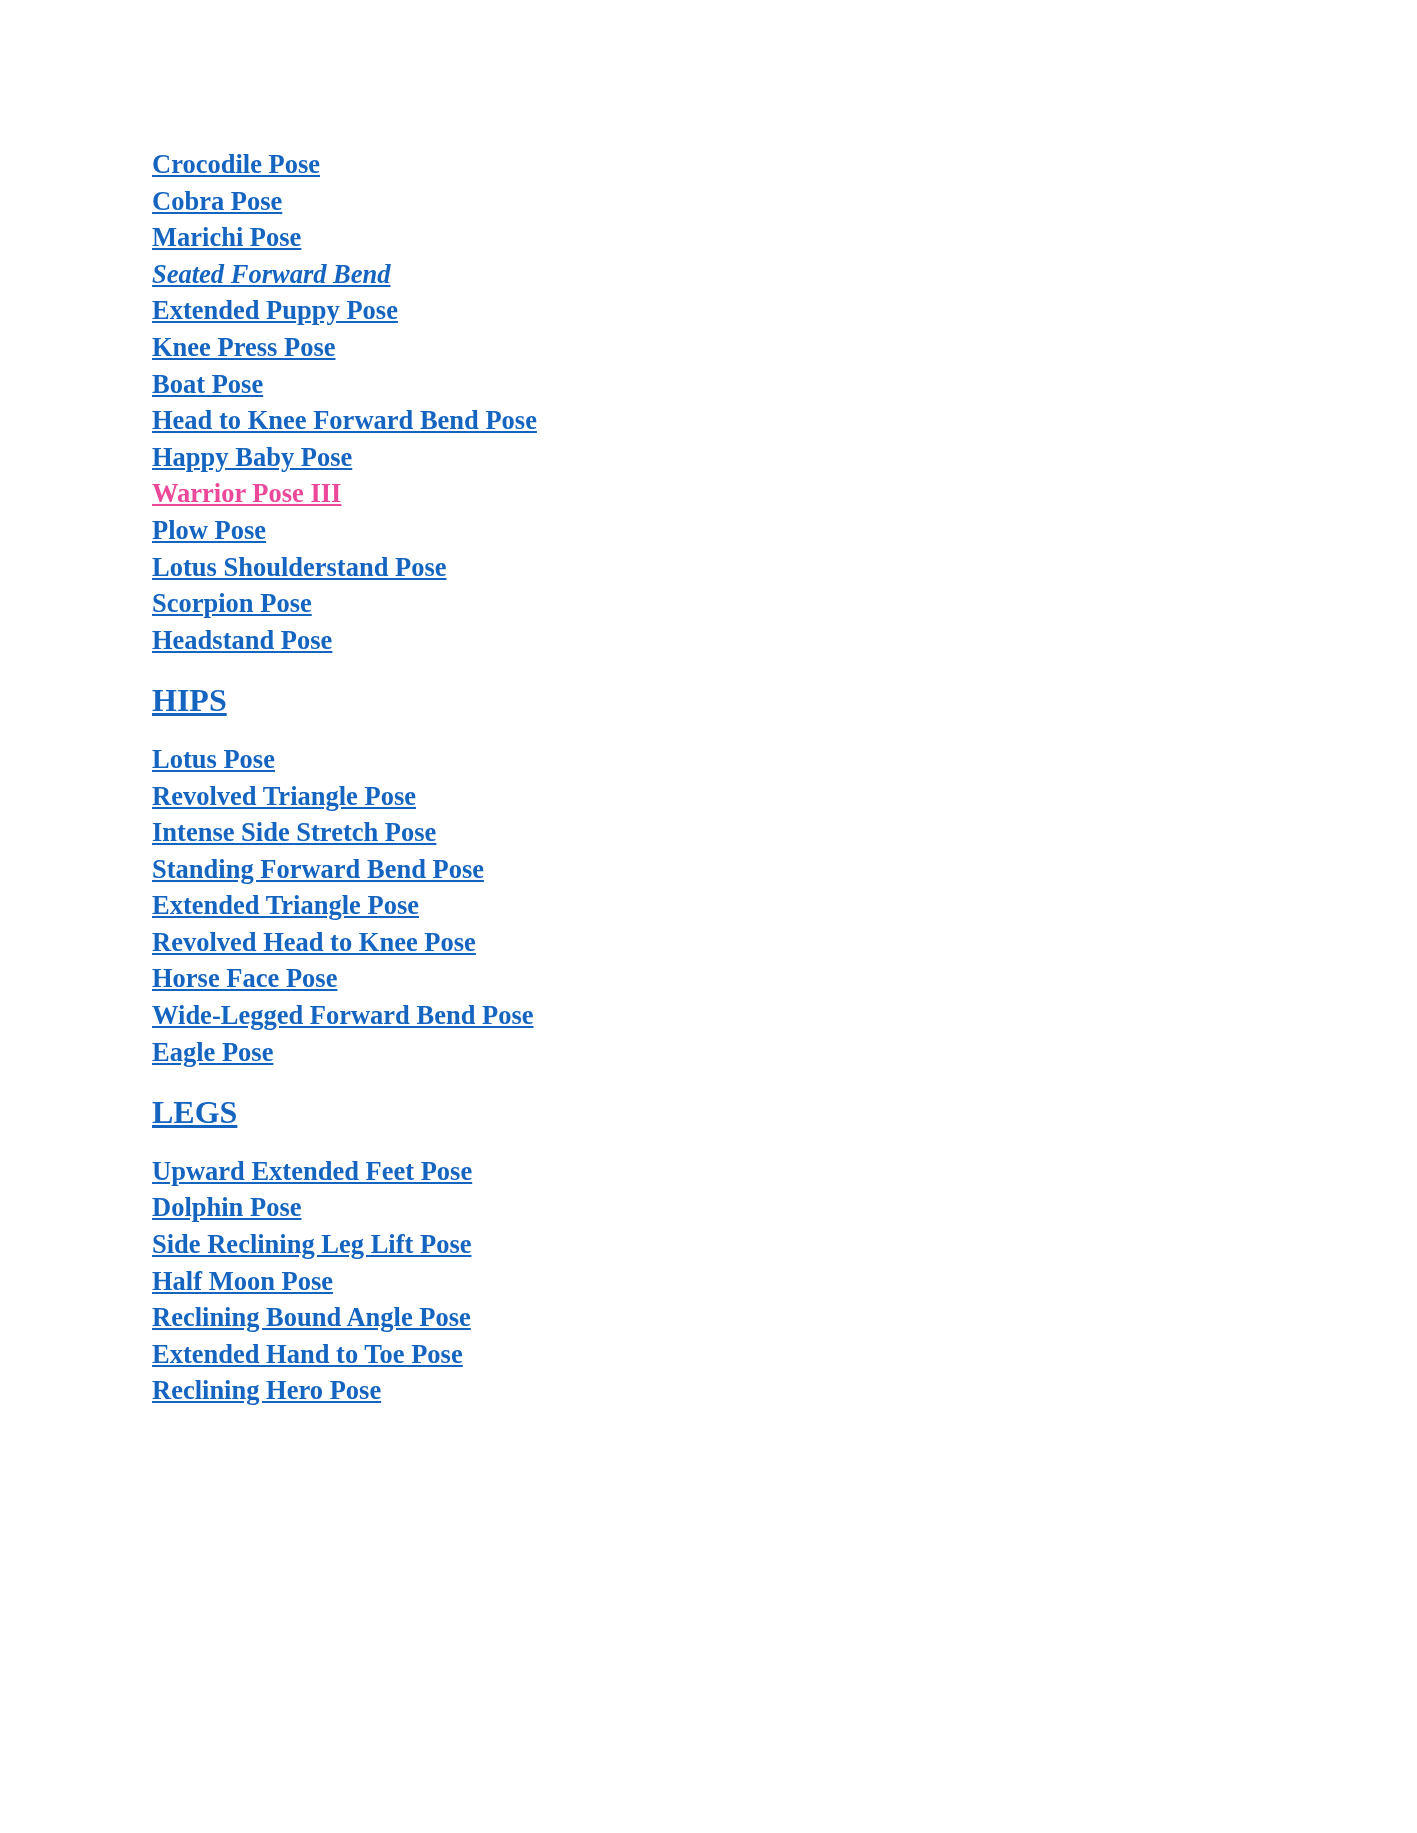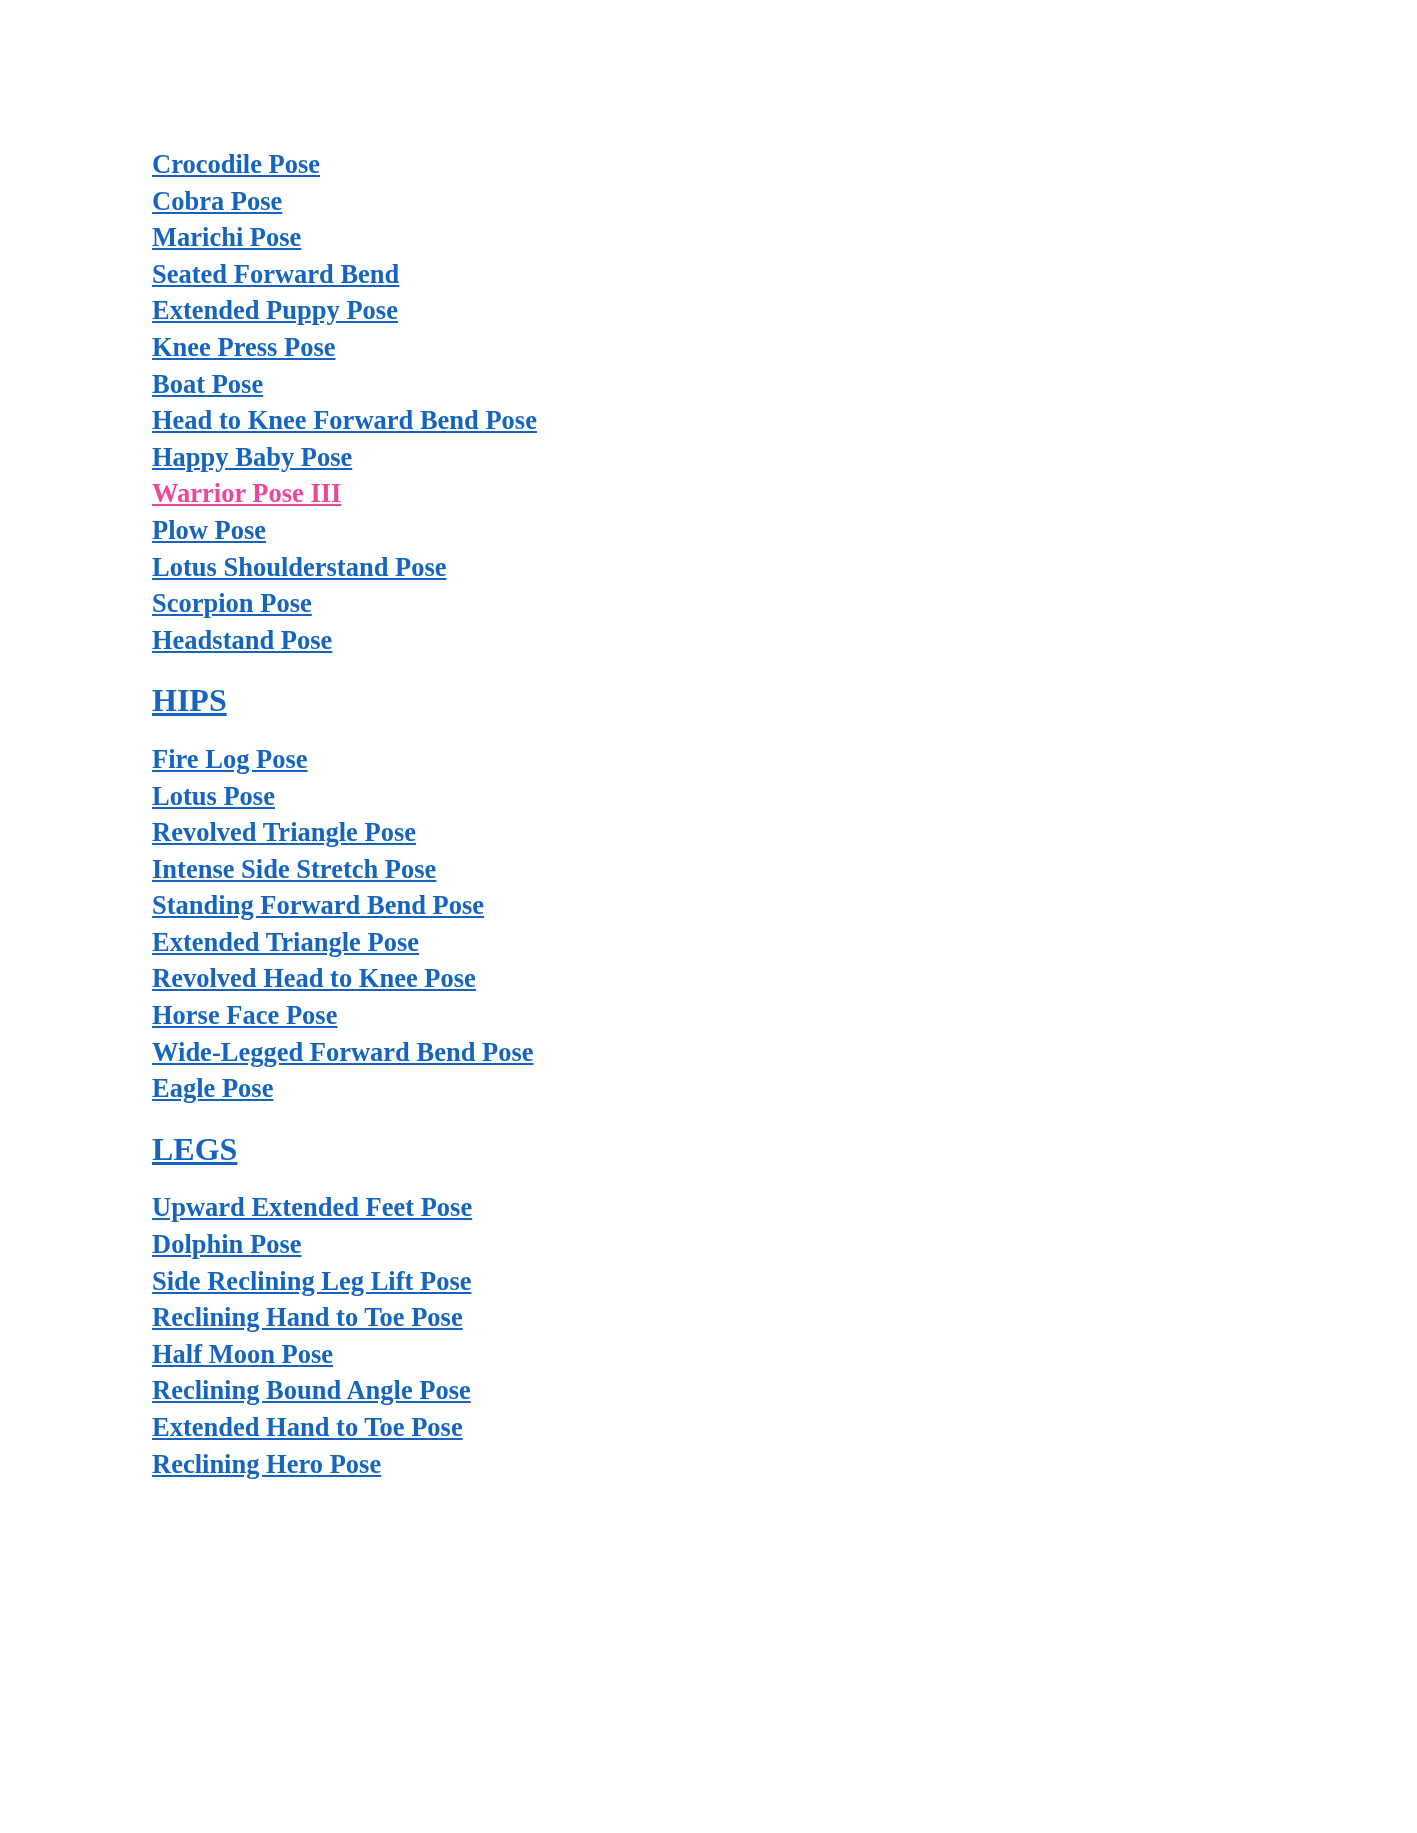--- a/index.html
+++ b/index.html
@@ -70,41 +70,40 @@
 <body style="background: rgb(255, 255, 255);">
 
 <div class="page" style="background: rgb(255, 255, 255);">
   <div class="doc-body">
 
     <div class="section-block group-first">
       <ul class="link-list">
         <li><a class="pose-link" href="#" style="color: rgb(21, 101, 192);">Crocodile Pose</a></li>
         <li><a class="pose-link" href="#" style="color: rgb(21, 101, 192); text-align: right;">Cobra Pose</a></li>
         <li><a class="pose-link" href="#" style="color: rgb(21, 101, 192);">Marichi Pose</a></li>
-        <li><a class="pose-link" href="#" style="color: rgb(21, 101, 192);">Seated Forward Bend</a></li>
+        <li><a class="pose-link" href="#" style="color: rgb(21, 101, 192); font-style: italic;">Seated Forward Bend</a></li>
         <li><a class="pose-link" href="#" style="color: rgb(21, 101, 192);">Extended Puppy Pose</a></li>
         <li><a class="pose-link" href="#" style="color: rgb(21, 101, 192);">Knee Press Pose</a></li>
         <li><a class="pose-link" href="#" style="color: rgb(21, 101, 192);">Boat Pose</a></li>
         <li><a class="pose-link" href="#" style="color: rgb(21, 101, 192);">Head to Knee Forward Bend Pose</a></li>
         <li><a class="pose-link" href="#" style="color: rgb(21, 101, 192);">Happy Baby Pose</a></li>
         <li><a class="pose-link" href="#" style="color: #ec4899;">Warrior Pose III</a></li>
         <li><a class="pose-link" href="#" style="color: rgb(21, 101, 192);">Plow Pose</a></li>
         <li><a class="pose-link" href="#" style="color: rgb(21, 101, 192);">Lotus Shoulderstand Pose</a></li>
         <li><a class="pose-link" href="#" style="color: rgb(21, 101, 192);">Scorpion Pose</a></li>
         <li><a class="pose-link" href="#" style="color: rgb(21, 101, 192);">Headstand Pose</a></li>
       </ul>
     </div>
 
     <div class="gap-before-heading"></div>
 
     <div class="section-block">
       <p class="section-heading"><a class="section-heading-link" href="#" style="color: rgb(21, 101, 192);">HIPS</a></p>
       <div class="gap-after-heading"></div>
       <ul class="link-list">
-        <li><a class="pose-link" href="#" style="color: rgb(21, 101, 192);">Fire Log Pose</a></li>
         <li><a class="pose-link" href="#" style="color: rgb(21, 101, 192);">Lotus Pose</a></li>
         <li><a class="pose-link" href="#" style="color: rgb(21, 101, 192);">Revolved Triangle Pose</a></li>
         <li><a class="pose-link" href="#" style="color: rgb(21, 101, 192);">Intense Side Stretch Pose</a></li>
         <li><a class="pose-link" href="#" style="color: rgb(21, 101, 192);">Standing Forward Bend Pose</a></li>
         <li><a class="pose-link" href="#" style="color: rgb(21, 101, 192);">Extended Triangle Pose</a></li>
         <li><a class="pose-link" href="#" style="color: rgb(21, 101, 192);">Revolved Head to Knee Pose</a></li>
         <li><a class="pose-link" href="#" style="color: rgb(21, 101, 192);">Horse Face Pose</a></li>
         <li><a class="pose-link" href="#" style="color: rgb(21, 101, 192);">Wide-Legged Forward Bend Pose</a></li>
         <li><a class="pose-link" href="#" style="color: rgb(21, 101, 192);">Eagle Pose</a></li>
       </ul>
@@ -112,21 +111,20 @@
 
     <div class="gap-before-heading"></div>
 
     <div class="section-block">
       <p class="section-heading"><a class="section-heading-link" href="#" style="color: rgb(21, 101, 192);">LEGS</a></p>
       <div class="gap-after-heading"></div>
       <ul class="link-list">
         <li><a class="pose-link" href="#" style="color: rgb(21, 101, 192);">Upward Extended Feet Pose</a></li>
         <li><a class="pose-link" href="#" style="color: rgb(21, 101, 192);">Dolphin Pose</a></li>
         <li><a class="pose-link" href="#" style="color: rgb(21, 101, 192);">Side Reclining Leg Lift Pose</a></li>
-        <li><a class="pose-link" href="#" style="color: rgb(21, 101, 192);">Reclining Hand to Toe Pose</a></li>
         <li><a class="pose-link" href="#" style="color: rgb(21, 101, 192);">Half Moon Pose</a></li>
         <li><a class="pose-link" href="#" style="color: rgb(21, 101, 192);">Reclining Bound Angle Pose</a></li>
         <li><a class="pose-link" href="#" style="color: rgb(21, 101, 192);">Extended Hand to Toe Pose</a></li>
         <li><a class="pose-link" href="#" style="color: rgb(21, 101, 192);">Reclining Hero Pose</a></li>
       </ul>
     </div>
 
   </div>
 </div>
 

